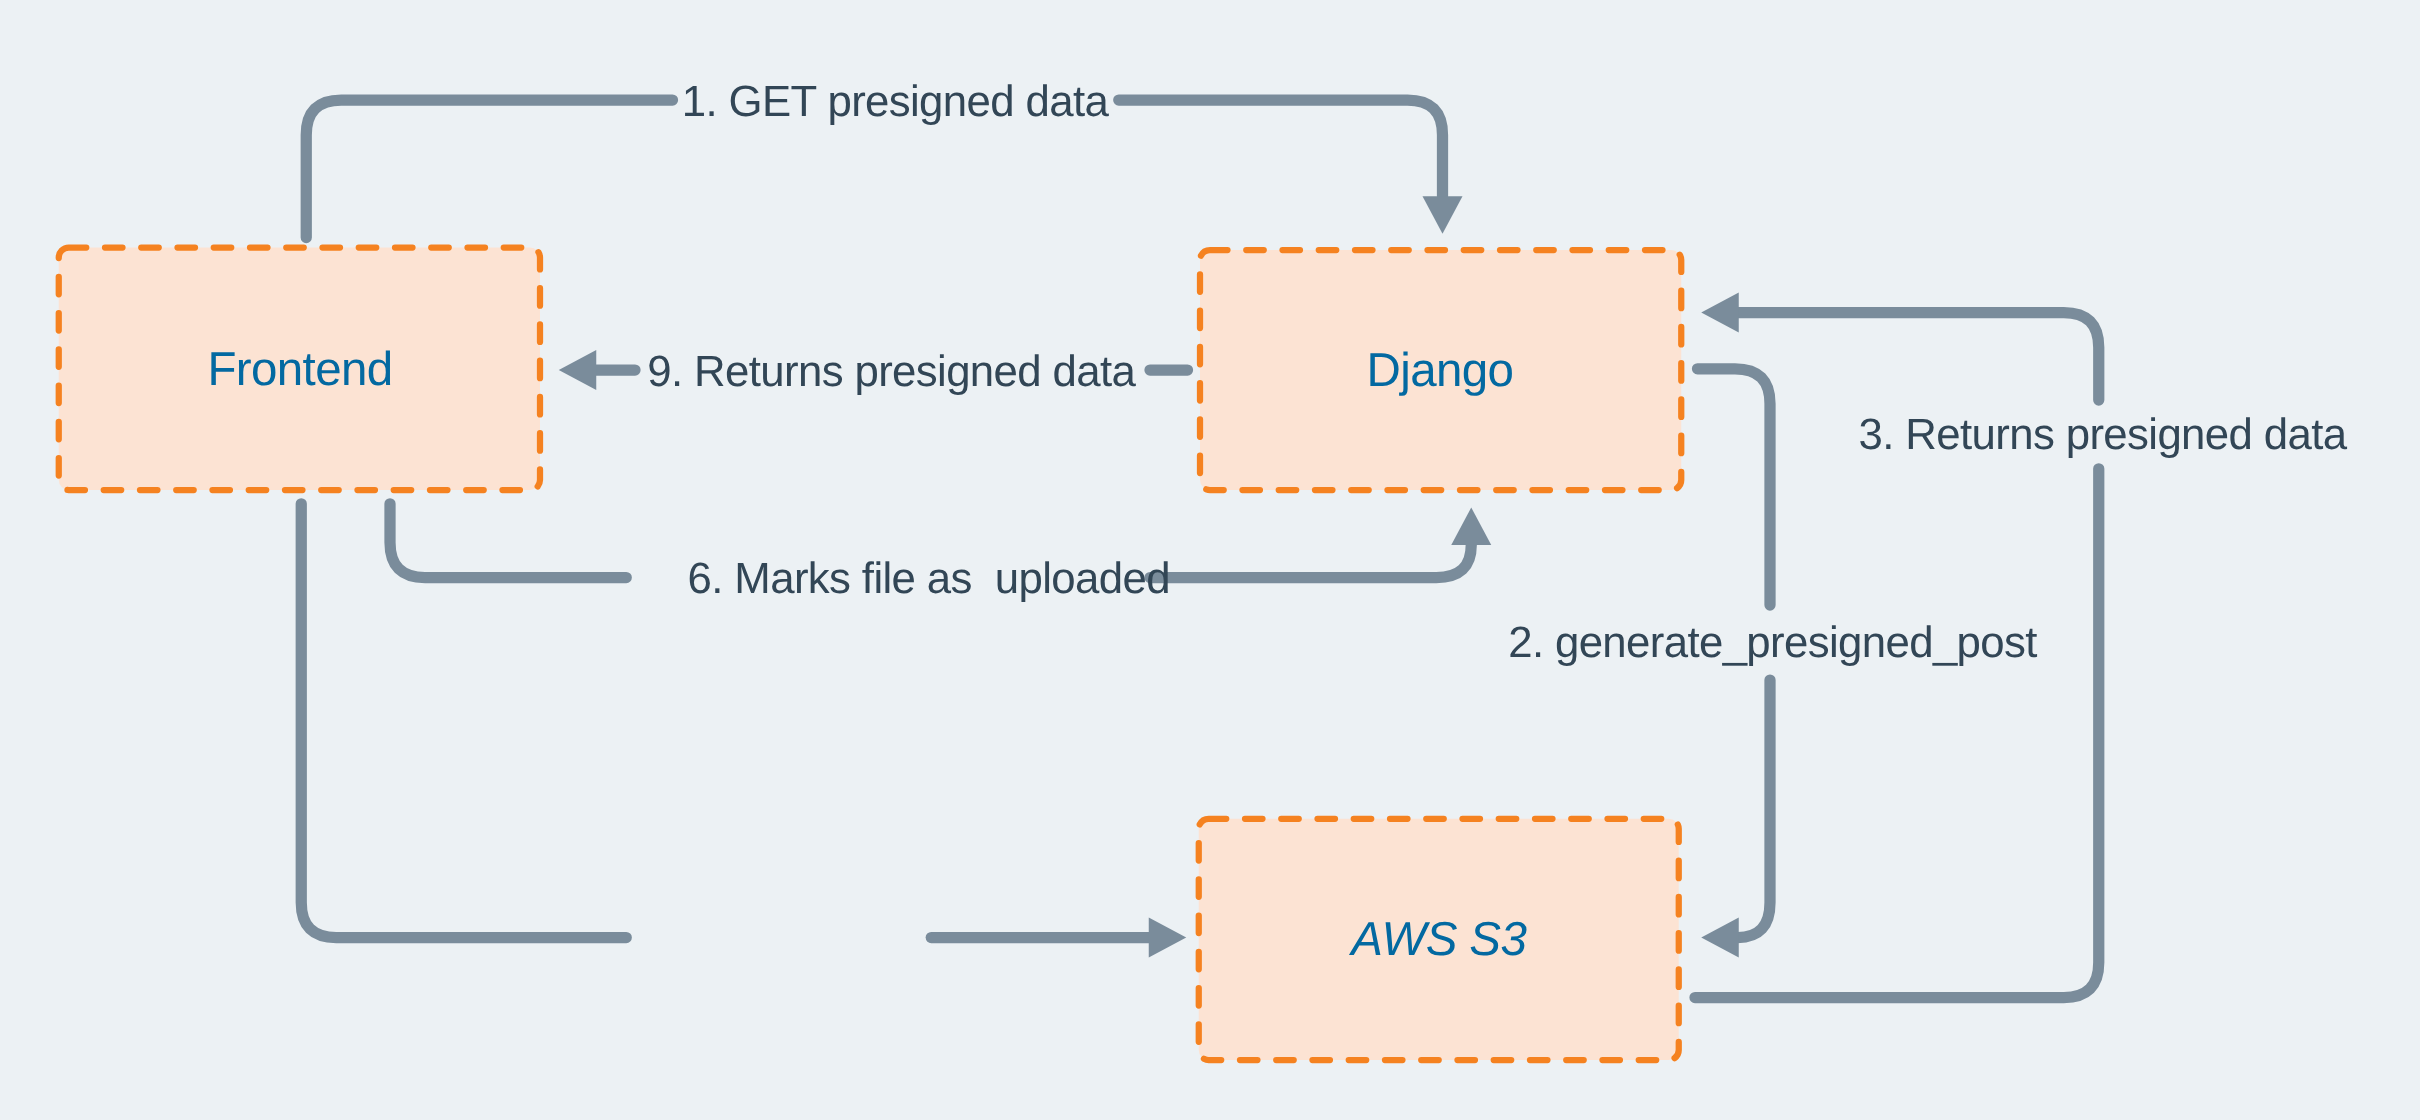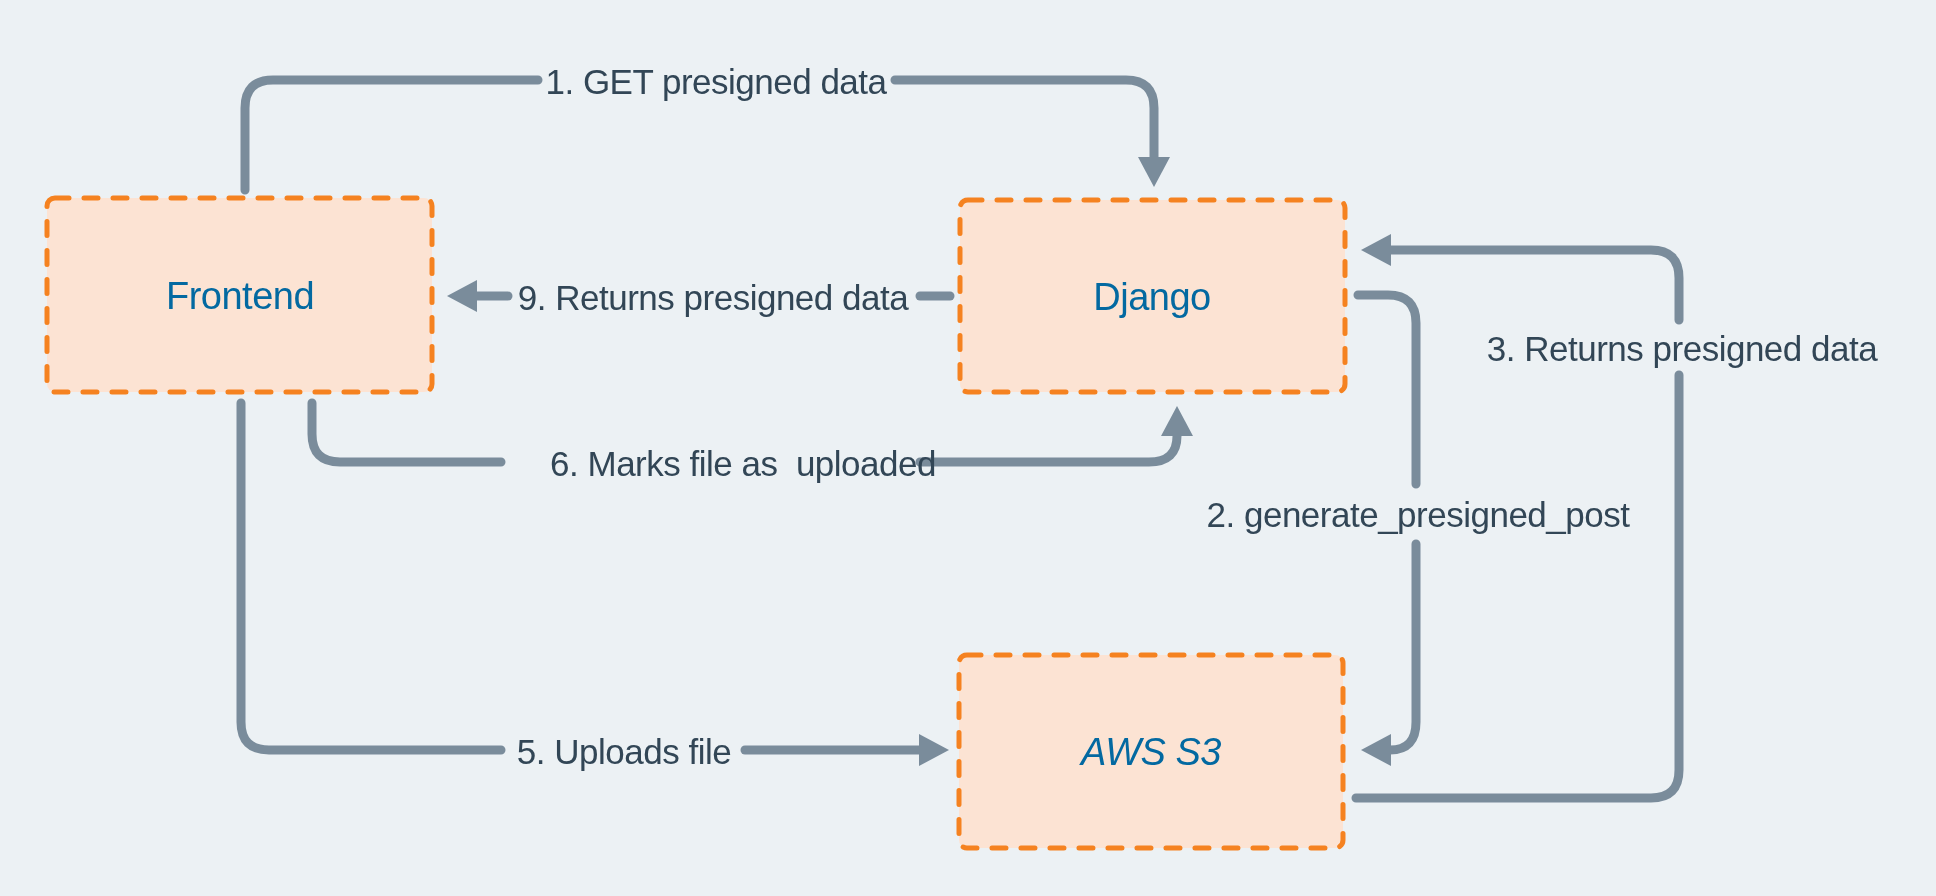--- a/index.html
+++ b/index.html
@@ -95,16 +95,15 @@
   </svg>
 
   <div class="node-label" style="left:240px; top:296px;">Frontend</div>
   <div class="node-label" style="left:1152px; top:297px;text-align:center;">Django</div>
   <div class="node-label" style="left:1151px; top:752px;font-style:italic;">AWS S3</div>
 
   <div class="overlay-label" style="left:716px; top:81px;">1. GET presigned data</div>
   <div class="overlay-label" style="left:1418px; top:514px;">2. generate_presigned_post</div>
   <div class="overlay-label" style="left:1682px; top:348px;">3. Returns presigned data</div>
   <div class="overlay-label" style="left:713px; top:297px;">9. Returns presigned data</div>
-  <div class="overlay-label" style="left:624px; top:751px;">5. Uploads file</div>
   <div class="overlay-label" style="left:743px; top:463px;">6. Marks file as  uploaded</div>
 
 </div>
 
 </body></html>

